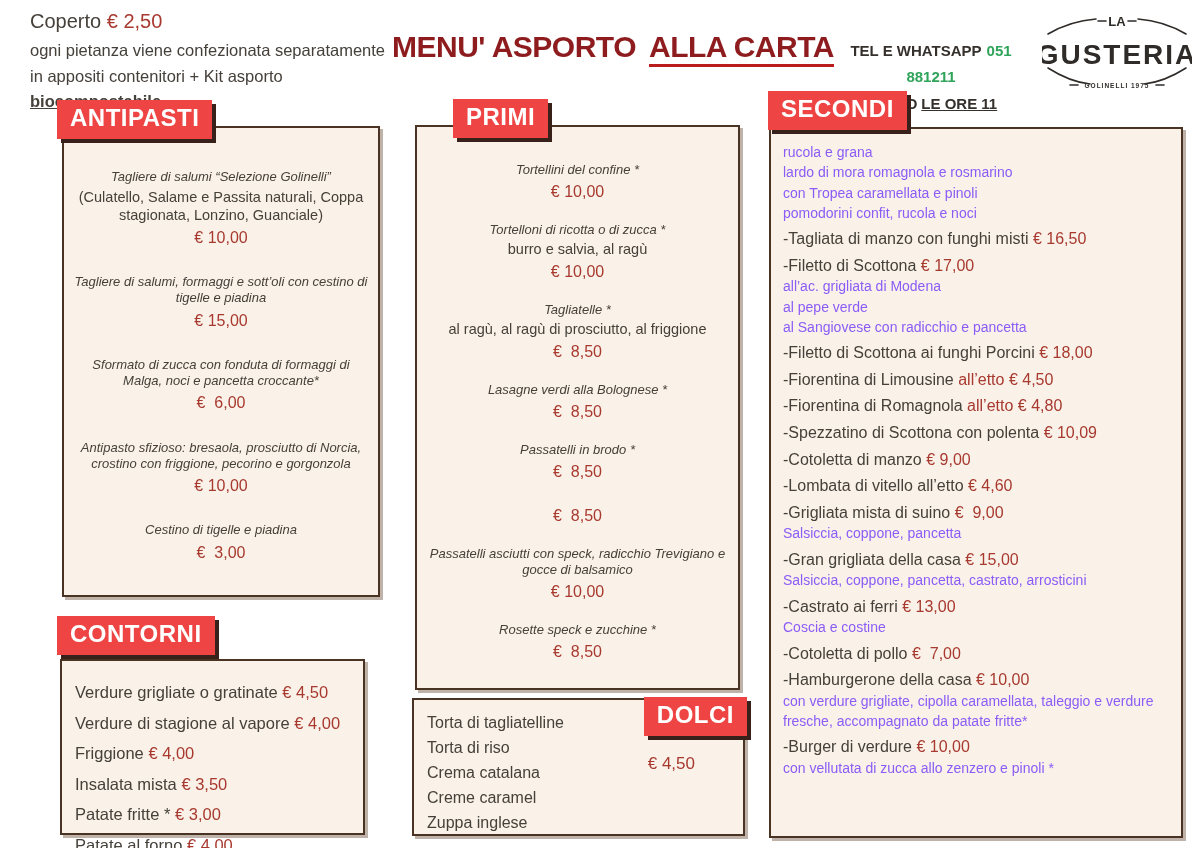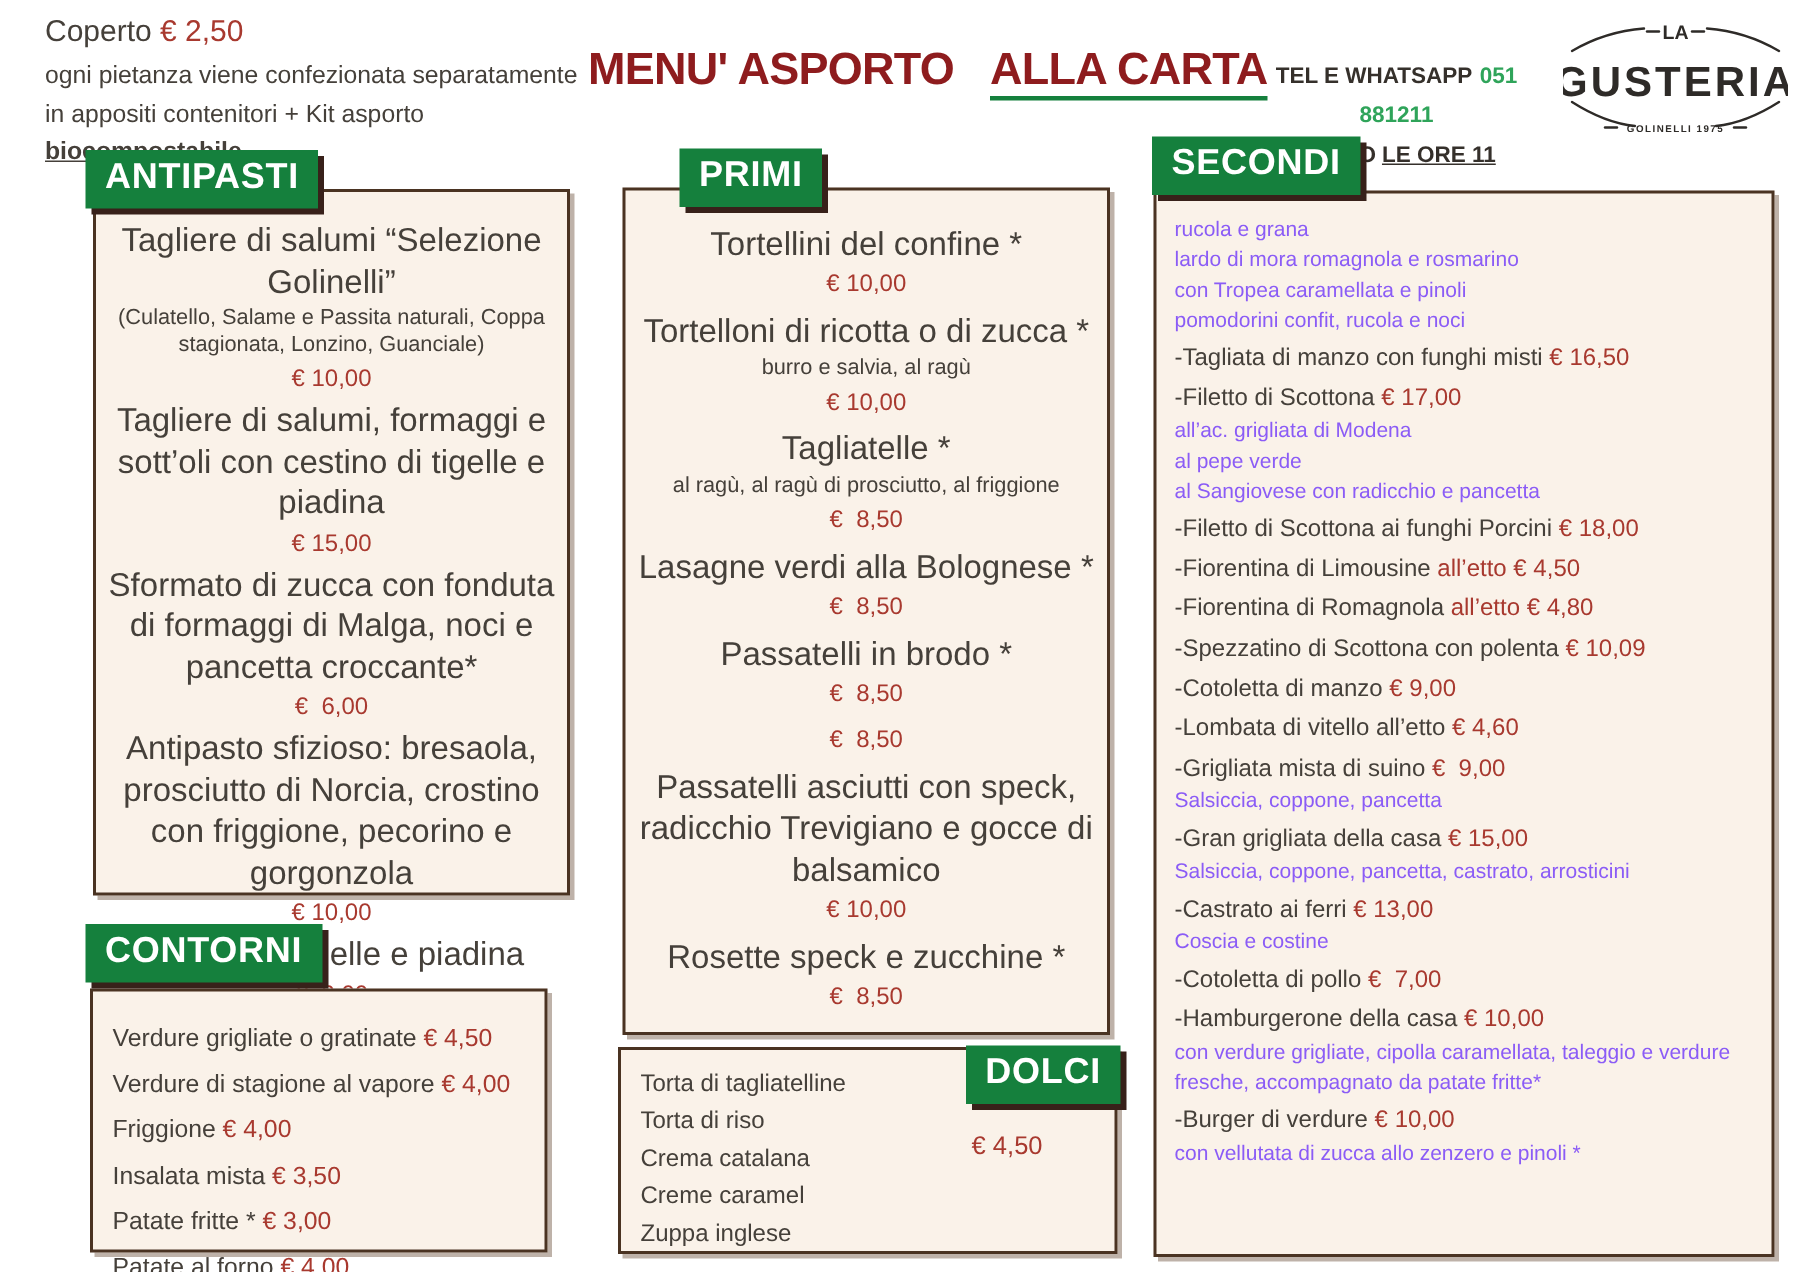--- a/index.html
+++ b/index.html
@@ -8,38 +8,38 @@
   
   .topnote{position:absolute;left:30px;top:10px;width:380px;}
   .coperto-line{font-size:20px;margin-bottom:5px;}
   .coperto-line .red{color:#a8392f;}
   .note-line{font-size:16.5px;line-height:1.55;}
   .bio{font-weight:bold;text-decoration:underline;}
 
   
   .title{position:absolute;left:392px;top:30px;width:410px;text-align:center;
          color:#8e1c1e;font-weight:bold;font-size:30px;letter-spacing:-0.5px;white-space:nowrap;}
-  .title .u{border-bottom:3px solid #15803d;padding-bottom:1px;margin-left:24px;}
+  .title .u{border-bottom:3px solid #b91c1c;padding-bottom:1px;margin-left:13px;}
 
   
   .contact{position:absolute;left:824px;top:38px;width:214px;text-align:center;
            font-weight:bold;font-size:15px;color:#35302b;line-height:1.75;}
   .contact .green{color:#2fa45a;margin-left:5px;}
   .contact .u{text-decoration:underline;margin-left:4px;}
 
   
   .logo{position:absolute;left:1042px;top:8px;width:150px;height:85px;}
   .logo svg{display:block;}
   .logo path,.logo line{stroke:#2e2b28;stroke-width:1.6;fill:none;stroke-linecap:round;}
   .lg-la{font:bold 13px "Liberation Sans",sans-serif;fill:#2e2b28;text-anchor:middle;}
   .lg-main{font:bold 28px "Liberation Sans",sans-serif;fill:#2e2b28;text-anchor:middle;letter-spacing:2px;}
   .lg-sub{font:bold 6.5px "Liberation Sans",sans-serif;fill:#2e2b28;text-anchor:middle;letter-spacing:1px;}
 
   
-  .hdr{position:absolute;background:#15803d;color:#ffffff;font-weight:bold;font-size:24px;
+  .hdr{position:absolute;background:#ef4444;color:#ffffff;font-weight:bold;font-size:24px;
        line-height:1.2;padding:4px 13px 6px;box-shadow:4px 4px 0 #38211a;z-index:3;letter-spacing:0.5px;}
 
   
   .box{position:absolute;background:#faf2e9;border:2px solid #4a3322;
        box-shadow:3px 3px 0 rgba(110,85,65,0.45);z-index:1;box-sizing:border-box;}
 
   .box-antipasti{left:62px;top:126px;width:318px;height:471px;
                  display:flex;flex-direction:column;justify-content:space-evenly;
                  text-align:center;padding:16px 8px 8px;}
   .hdr-antipasti{left:57px;top:100px;}
@@ -56,21 +56,21 @@
   .hdr-dolci{top:-3px;right:-4px;left:auto;position:absolute;}
   .dolci-price{position:absolute;top:54px;right:48px;color:#a8392f;font-size:17px;}
   .dolci-list{padding:10px 150px 0 13px;font-size:16px;}
   .dolci-item{line-height:25px;}
 
   .box-secondi{left:769px;top:127px;width:414px;height:711px;padding:8px 10px 6px 12px;}
   .hdr-secondi{left:768px;top:91px;}
 
   
   .mi{margin:2px 0;}
-  .mi-name{font-size:22px;line-height:1.25;}
+  .mi-name{font-size:13px;line-height:1.25;font-style:italic;}
   .mi-desc{font-size:14.5px;line-height:1.25;margin-top:2px;}
   .mi-price{font-size:16px;color:#a8392f;margin-top:5px;white-space:pre-wrap;}
 
   .mi-line{margin-top:5px;}
   .mi-head{font-size:16.5px;line-height:1.55;}
   .mi-iprice{color:#a8392f;white-space:pre-wrap;}
   .box-secondi .mi-head{font-size:16px;line-height:1.35;}
   .mi-sub{font-size:14px;line-height:1.45;color:#8b5cf6;}
 </style>
 </head>

